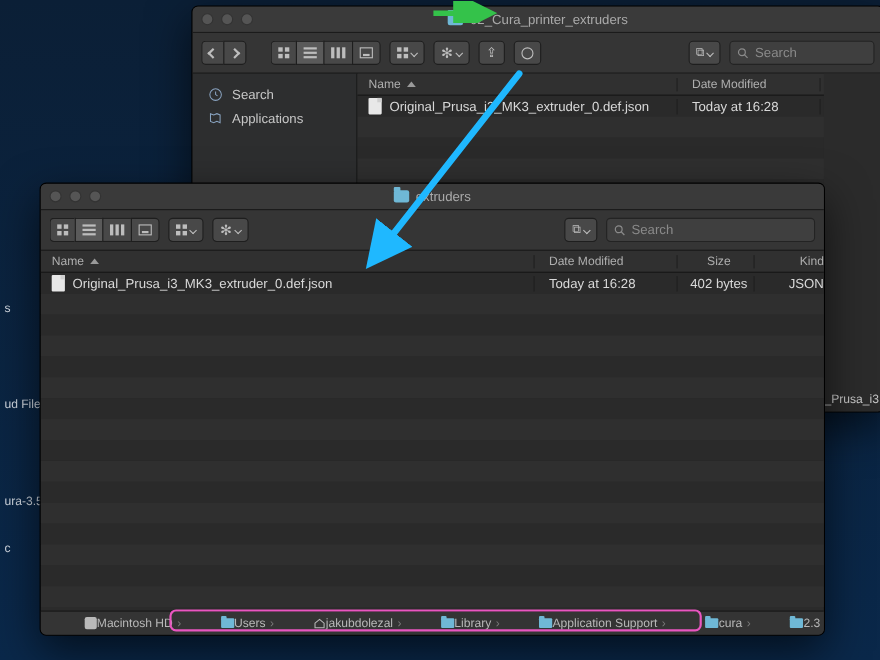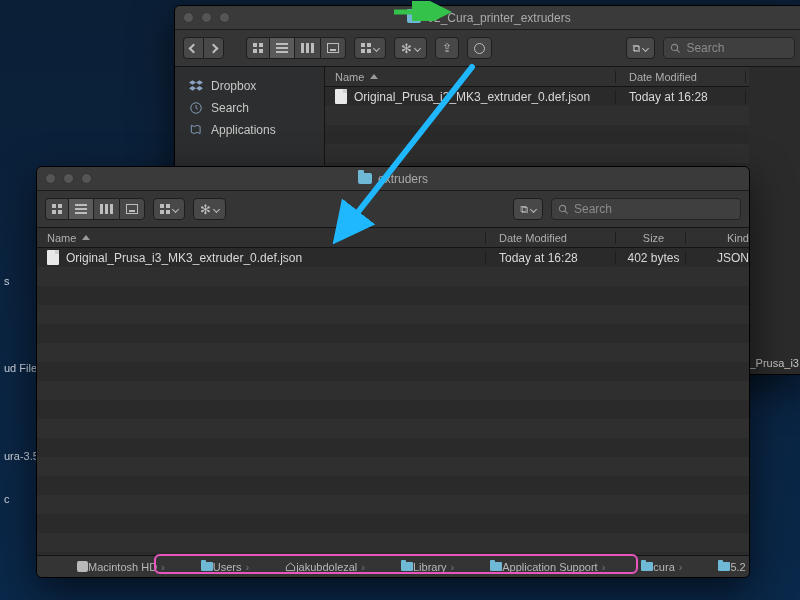--- a/index.html
+++ b/index.html
@@ -235,26 +235,20 @@
           <line x1="10" y1="10" x2="14" y2="14" stroke="#8a8a8a" stroke-width="1.6"></line>
         </svg>
       <span>Search</span>
     </div>
   </div>
 
   <div class="back-body">
     <div class="finder-sidebar">
       <div class="side-item">
         <svg viewBox="0 0 24 24">
-            <path d="M6 2l6 4-6 4-6-4zM18 2l6 4-6 4-6-4zM6 12l6 4-6 4-6-4zM18 12l6 4-6 4-6-4z"></path>
-          </svg>
-        <span>Dropbox</span>
-      </div>
-      <div class="side-item">
-        <svg viewBox="0 0 24 24">
             <circle cx="12" cy="12" r="9" fill="none" stroke="#89a3c0" stroke-width="1.6"></circle>
             <path d="M12 7v5l3 2" fill="none" stroke="#89a3c0" stroke-width="1.6"></path>
           </svg>
         <span>Search</span>
       </div>
       <div class="side-item">
         <svg viewBox="0 0 24 24">
             <path d="M4 4l5 2 5-2 5 2v12l-5-2-5 2-5-2z" fill="none" stroke="#89a3c0" stroke-width="1.6"></path>
           </svg>
         <span>Applications</span>
@@ -436,21 +430,21 @@
         <span>Application Support</span>
       </span>
     <span class="pb-sep">›</span>
     <span class="pb-item">
         <span class="pb-folder"></span>
         <span>cura</span>
       </span>
     <span class="pb-sep">›</span>
     <span class="pb-item">
         <span class="pb-folder"></span>
-        <span>5.2</span>
+        <span>2.3</span>
       </span>
     <span class="pb-sep">›</span>
     <span class="pb-item">
         <span class="pb-folder"></span>
         <span>extruders</span>
       </span>
   </div>
 </div>
 
 <svg class="arrow-green" viewBox="0 0 60 20">

